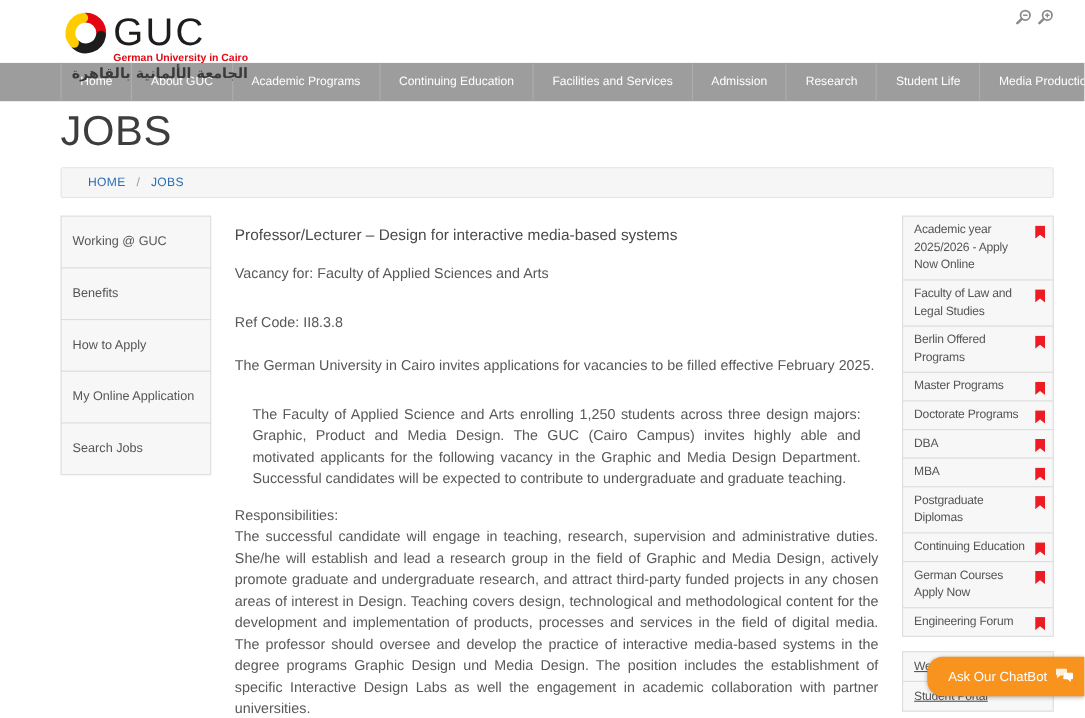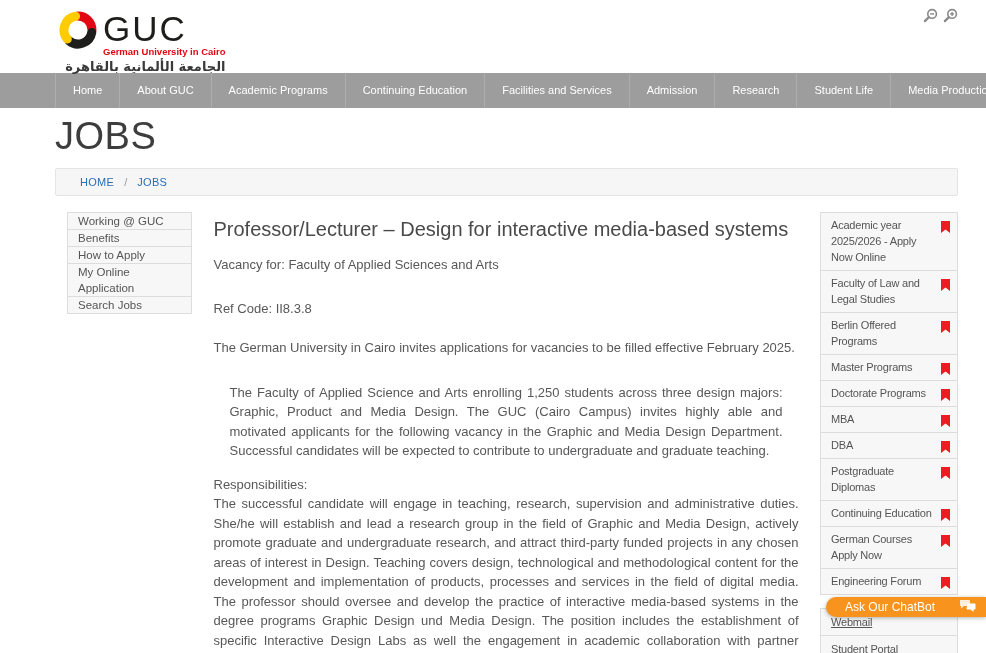--- a/index.html
+++ b/index.html
@@ -4,21 +4,21 @@
 <style>
   html,body { margin:0; padding:0; }
   body {
     width:986px; height:653px; position:relative; overflow:hidden;
     background:#ffffff; font-family:"Liberation Sans", sans-serif;
     -webkit-font-smoothing:antialiased;
   }
   a { text-decoration:none; cursor:pointer; }
 
   
-  .site-header { height:73px; position:relative; background:#fff; }
+  .site-header { height:57px; position:relative; background:#fff; }
   .logo { position:absolute; left:55px; top:7px; cursor:pointer; }
   .logo-top { display:flex; align-items:flex-end; }
   .logo-names { margin-left:2px; }
   .logo-guc { font-size:35px; line-height:30px; color:#1d1d1b; letter-spacing:2px; font-weight:500; }
   .logo-sub { font-size:9.5px; font-weight:bold; color:#e30613; margin-top:1px; }
   .logo-arabic { font-family:"DejaVu Sans", sans-serif; font-size:13px; font-weight:bold;
                  color:#3a3a3a; letter-spacing:2px; margin-top:2px; text-align:right; }
   .header-right { position:absolute; right:28px; top:8px; text-align:right; }
   .zoom-icons { display:flex; gap:5px; justify-content:flex-end; margin-bottom:7px; }
   .zoom-icons svg { cursor:pointer; }
@@ -39,49 +39,49 @@
   .breadcrumb { background:#f6f6f6; border:1px solid #e4e4e4; border-radius:2px;
                 padding:7px 24px; font-size:11px; margin-bottom:16px; }
   .breadcrumb a { color:#2a6db5; letter-spacing:0.3px; }
   .breadcrumb .sep { color:#9a9a9a; margin:0 10px; }
 
   .columns { display:grid; grid-template-columns:137px 585px 138px;
              justify-content:space-between; align-items:start; }
 
   
   .left-sidebar .item { background:#f7f7f7; border:1px solid #dddddd; margin-top:-1px;
-                        padding:0 10px; font-size:11.5px; line-height:16px; color:#555;
-                        cursor:pointer;margin-left:12px; }
+                        padding:15px 10px; font-size:11.5px; line-height:16px; color:#555;
+                        cursor:pointer; }
   .left-sidebar .item:first-child { margin-top:0; }
 
   
-  .job-title { font-size:20px; font-weight:400; color:#4a4a4a; line-height:29px; margin:3px 0 11px; }
+  .job-title { font-size:14px; font-weight:400; color:#4a4a4a; line-height:29px; margin:3px 0 11px; }
   .job-main p { font-size:13px; color:#58585a; line-height:19.5px; margin:0; }
   .vacancy { margin:0 0 24px !important; }
   .refcode { margin:0 0 20px !important; }
   .para1   { margin:0 0 25px !important; }
   .para2   { margin:0 16px 14px !important; text-align:justify; }
   .resp    { text-align:justify; }
   .resp .block { display:block; }
 
   
   .right-sidebar .ritem { position:relative; background:#f7f7f7; border:1px solid #dddddd;
                           margin-top:-1px; padding:4px 20px 5px 10px; font-size:11px;
                           letter-spacing:-0.2px; line-height:16px; color:#555; cursor:pointer; }
   .right-sidebar .ritem:first-child { margin-top:0; }
   .right-sidebar .ritem .bookmark { position:absolute; top:8px; right:7px; width:9px; height:12px;
                                     background:#ed1c24;
                                     clip-path:polygon(0 0,100% 0,100% 100%,50% 70%,0 100%); }
   .right-sidebar .group2 { margin-top:13px; }
   .right-sidebar .group2 .ritem { padding:5px 10px;text-decoration:underline; }
 
   
-  .chatbot { position:absolute; right:0; top:597px; height:20px; background:#f8941e;
+  .chatbot { position:absolute; right:0; top:597px; height:36px; background:#f8941e;
              border-radius:14px 0 0 14px; color:#fff; font-size:12px; display:flex;
-             align-items:center; gap:24px; padding:0 10px 0 19px; cursor:pointer;
+             align-items:center; gap:7px; padding:0 10px 0 19px; cursor:pointer;
              box-shadow:0 1px 4px rgba(0,0,0,0.3); }
 </style>
 </head>
 <body>
 
 <header class="site-header">
   <div class="logo">
     <div class="logo-top">
       <span>
         <svg width="46" height="46" viewBox="0 0 46 46">
@@ -179,25 +179,25 @@
         </div>
         <div class="ritem">
           <span>Master Programs</span>
           <span class="bookmark"></span>
         </div>
         <div class="ritem">
           <span>Doctorate Programs</span>
           <span class="bookmark"></span>
         </div>
         <div class="ritem">
+          <span>DBA</span>
+          <span class="bookmark"></span>
+        </div>
+        <div class="ritem">
           <span>MBA</span>
-          <span class="bookmark"></span>
-        </div>
-        <div class="ritem">
-          <span>DBA</span>
           <span class="bookmark"></span>
         </div>
         <div class="ritem">
           <span>Postgraduate Diplomas</span>
           <span class="bookmark"></span>
         </div>
         <div class="ritem">
           <span>Continuing Education</span>
           <span class="bookmark"></span>
         </div>

